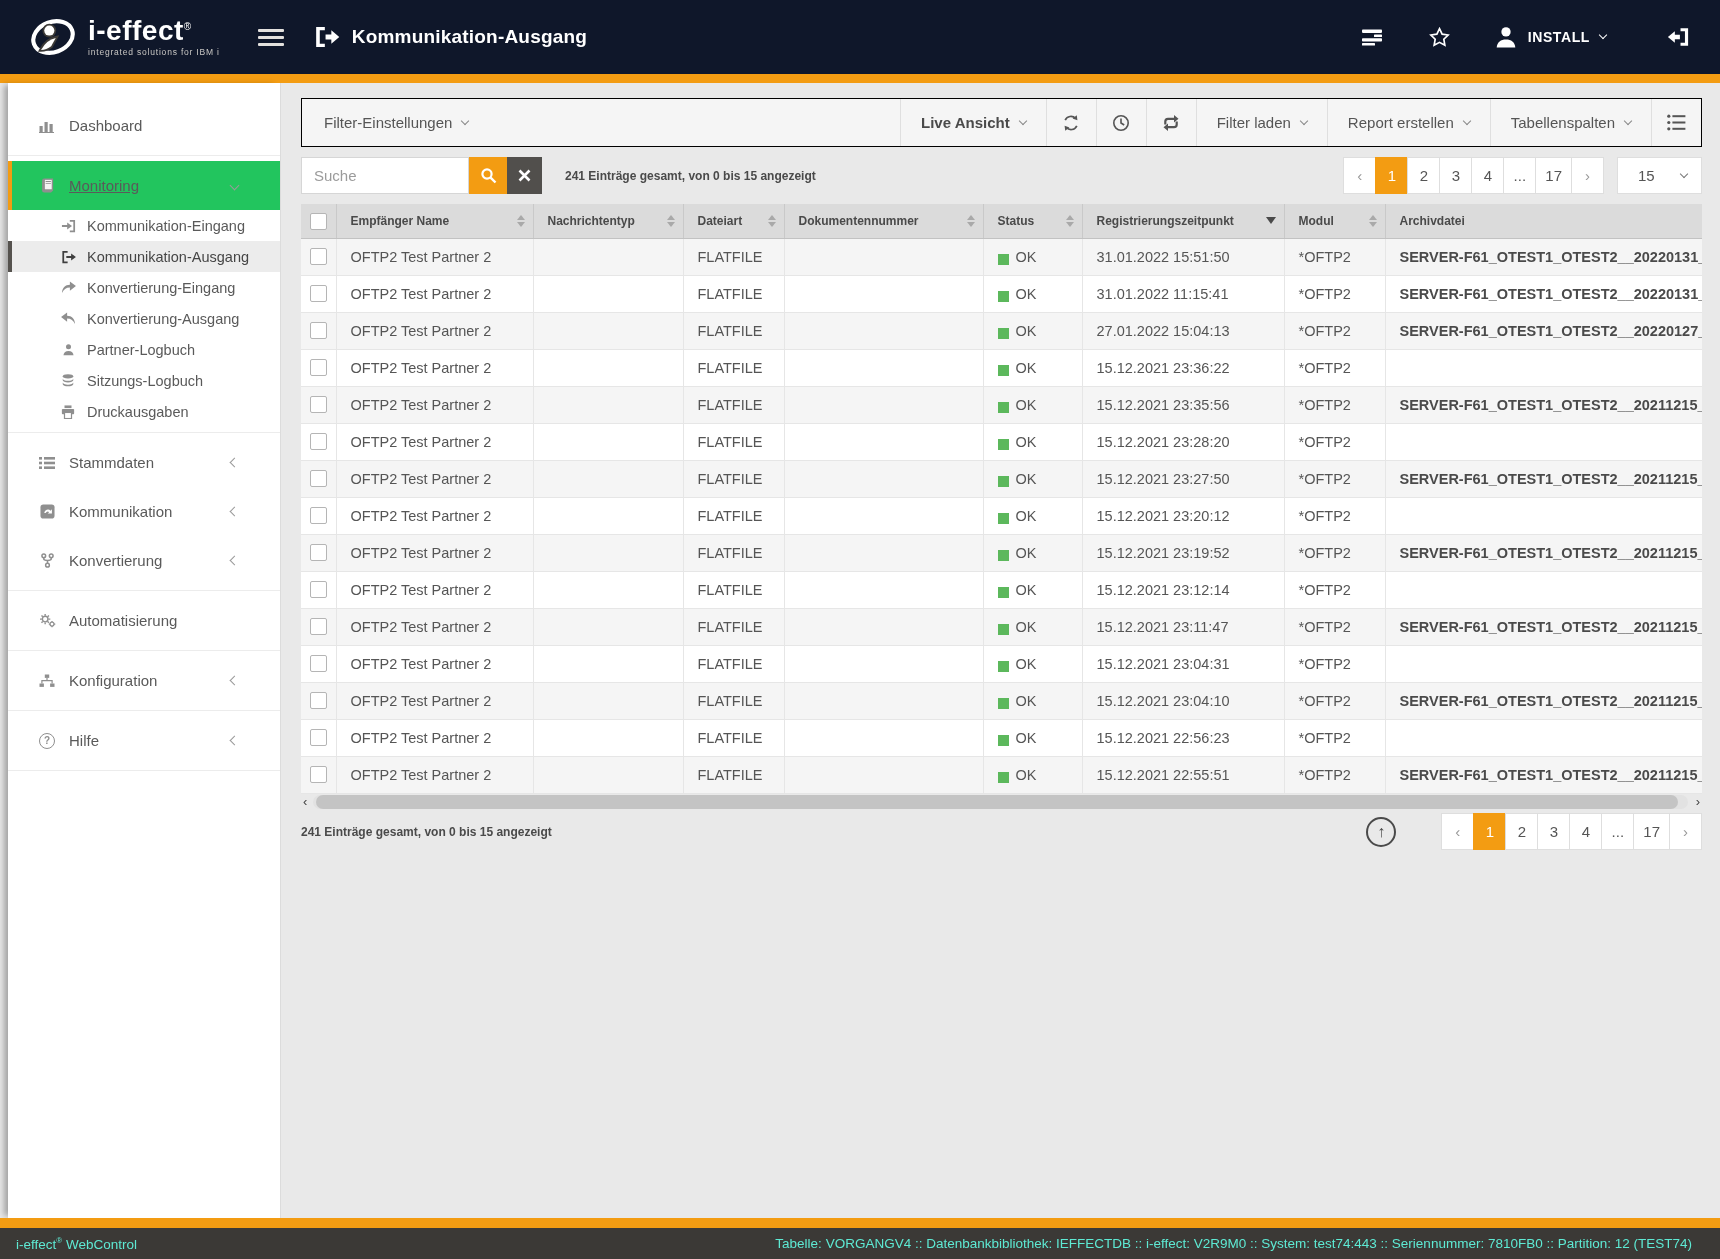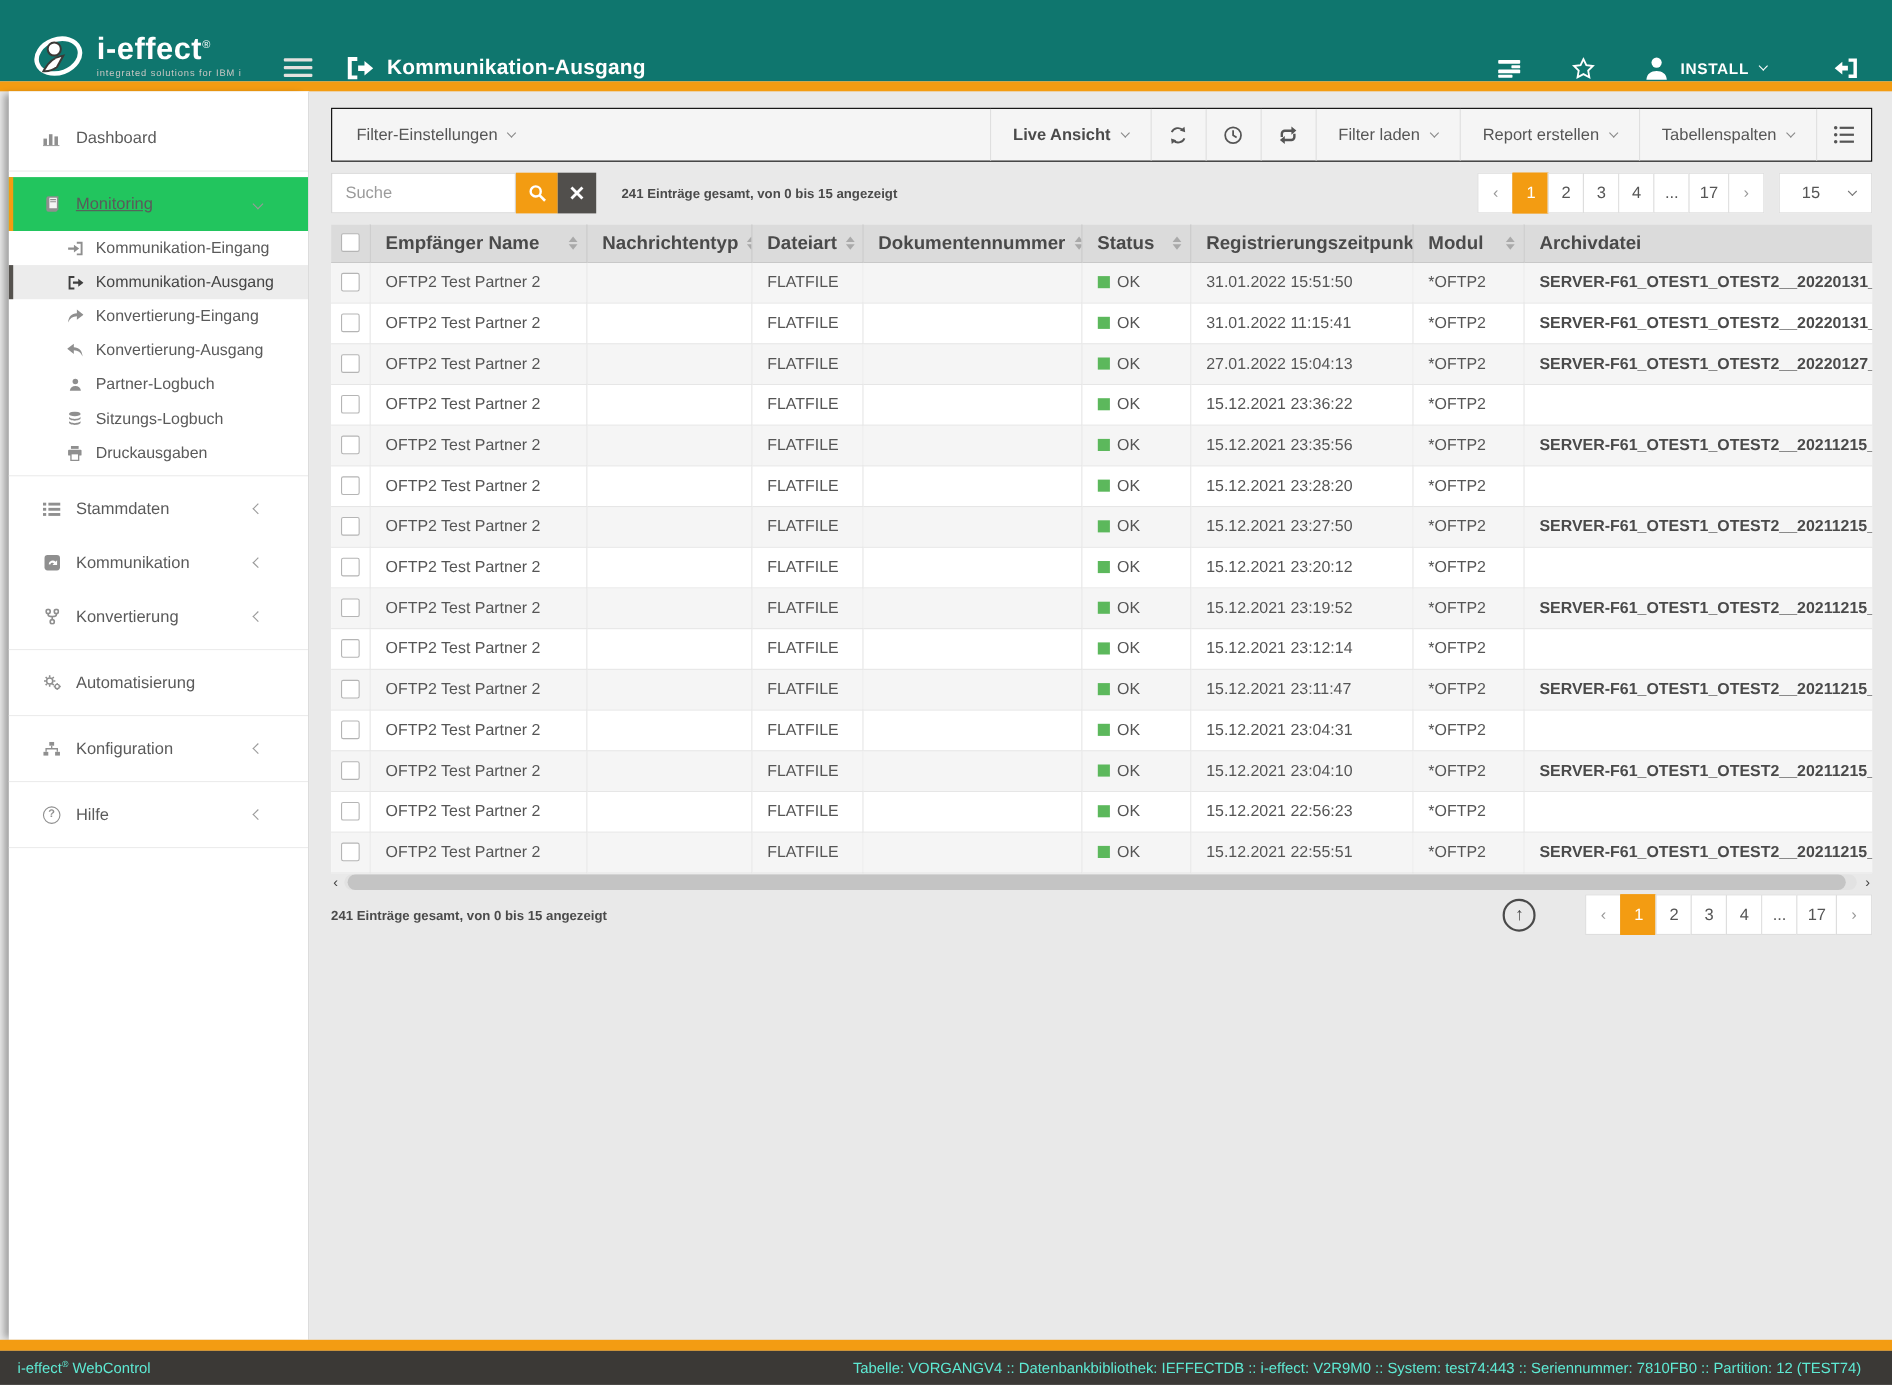--- a/index.html
+++ b/index.html
@@ -1,21 +1,21 @@
 <!DOCTYPE html>
 <html><head>
 <meta charset="utf-8">
 <style>
   * { margin:0; padding:0; box-sizing:border-box; }
   html,body { background:#d7d7d7; }
   body { font-family:"Liberation Sans","DejaVu Sans",sans-serif; }
   .app { position:relative; width:1720px; height:1259px; background:#e9e9e9; overflow:hidden; margin:0 auto; }
 
   
-  .topbar { position:absolute; left:0; top:0; width:1720px; height:74px; background:#0f766e; display:flex; align-items:flex-end; color:#fff; }
+  .topbar { position:absolute; left:0; top:0; width:1720px; height:74px; background:#0f172a; display:flex; align-items:center; color:#fff; }
   .accent-strip { position:absolute; left:0; top:74px; width:1720px; height:9px; }
   .logo-block { display:flex; align-items:center; margin-left:30px; gap:12px; }
   .logo-mark svg { display:block; }
   .logo-texts { display:flex; flex-direction:column; line-height:1; }
   .logo-name { font-size:28px; font-weight:700; letter-spacing:.5px; }
   .logo-name sup { font-size:10px; font-weight:400; }
   .logo-tagline { font-size:8.5px; color:#c9c7c4; letter-spacing:.8px; margin-top:3px; }
   .hamburger { margin-left:38px; width:26px; cursor:pointer; }
   .hamburger i { display:block; height:3px; background:#e3e1de; margin:4px 0; border-radius:1px; }
   .page-title-block { display:flex; align-items:center; margin-left:30px; gap:12px; }
@@ -69,33 +69,33 @@
   .pg.active { color:#fff; }
   .search-row .pager { margin-left:auto; }
   .page-size { width:85px; height:37px; margin-left:13px; background:#fff; border:1px solid #dedede; display:flex; align-items:center; padding:0 14px 0 20px; font-size:15px; color:#555; cursor:pointer; }
   .page-size .chev { margin-left:auto; color:#777; }
 
   
   .grid { position:absolute; top:121px; left:0; }
   table { border-collapse:collapse; table-layout:fixed; width:1401px; background:#fff; }
   thead th { height:34px; background:#dbdbdb; border-right:1px solid #c9c9c9; border-bottom:1px solid #c2c2c2; }
   thead th:last-child { border-right:none; }
-  .th-wrap { display:flex; align-items:center; padding:0 8px 0 14px; font-size:17px; font-weight:600; color:#4a4a4a; white-space:nowrap; overflow:hidden; }
+  .th-wrap { display:flex; align-items:center; padding:0 8px 0 14px; font-size:12px; font-weight:600; color:#4a4a4a; white-space:nowrap; overflow:hidden; }
   .sort { display:inline-flex; flex-direction:column; gap:2px; margin-left:auto; padding-left:8px; }
   .sort i { width:0; height:0; border-left:4.5px solid transparent; border-right:4.5px solid transparent; }
   .sort .s-up { border-bottom:5px solid #a9a9a9; }
   .sort .s-down { border-top:5px solid #a9a9a9; }
   .sort .s-active { border-top:7px solid #4a4a4a; border-left:5px solid transparent; border-right:5px solid transparent; }
   tbody td { height:37px; border-right:1px solid #e6e6e6; border-bottom:1px solid #e6e6e6; font-size:14.5px; color:#555; padding:0 10px 0 14px; white-space:nowrap; overflow:hidden; }
   tbody td:last-child { border-right:none; }
   tbody tr:nth-child(odd) { background:#f5f5f5; }
   tbody tr:nth-child(even) { background:#fff; }
   .c-cb { text-align:center; padding:0 !important; }
   .cb { display:inline-block; width:17px; height:17px; background:#fff; border:1px solid #b5b5b5; border-radius:2px; vertical-align:middle; cursor:pointer; }
-  .cell-status-wrap { display:flex; align-items:center; gap:7px; }
+  .cell-status-wrap { display:flex; align-items:flex-end; gap:7px; }
   .ok-dot { width:11px; height:11px; display:inline-block; }
   .cell-archive { font-weight:700; color:#4a4a4a; }
 
   
   .hscroll { position:absolute; top:711px; left:0; width:1401px; height:16px; }
   .hs-arrow { position:absolute; top:0; font-size:13px; color:#444; line-height:16px; cursor:pointer; }
   .hs-arrow.l { left:2px; } .hs-arrow.r { right:2px; }
   .hs-track { position:absolute; left:12px; right:14px; top:1px; height:14px; background:#e2e2e2; border-radius:7px; }
   .hs-thumb { position:absolute; left:3px; right:10px; top:0; height:14px; background:#c4c4c4; border-radius:7px; cursor:grab; }
 

